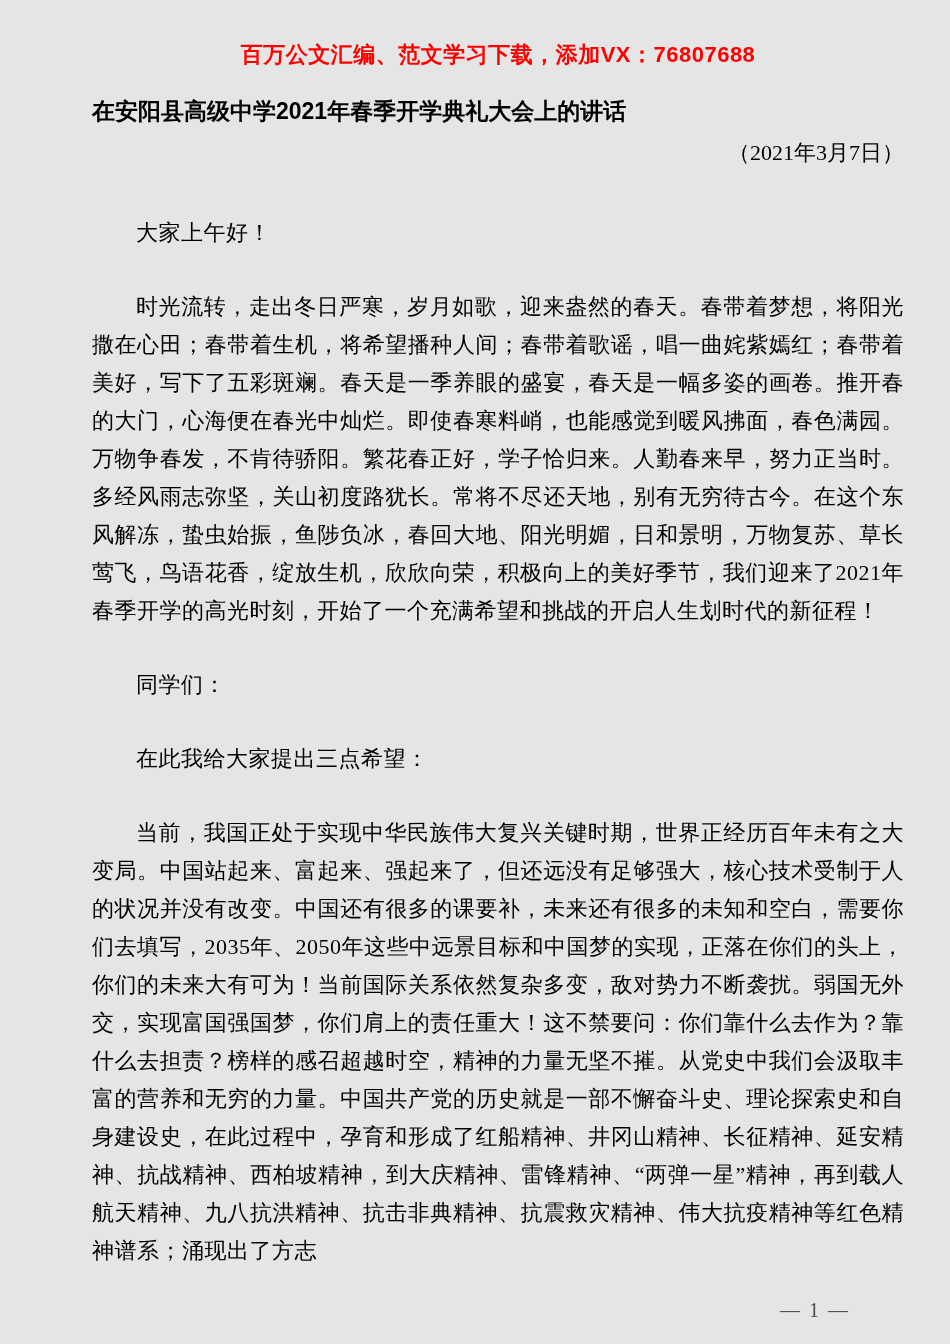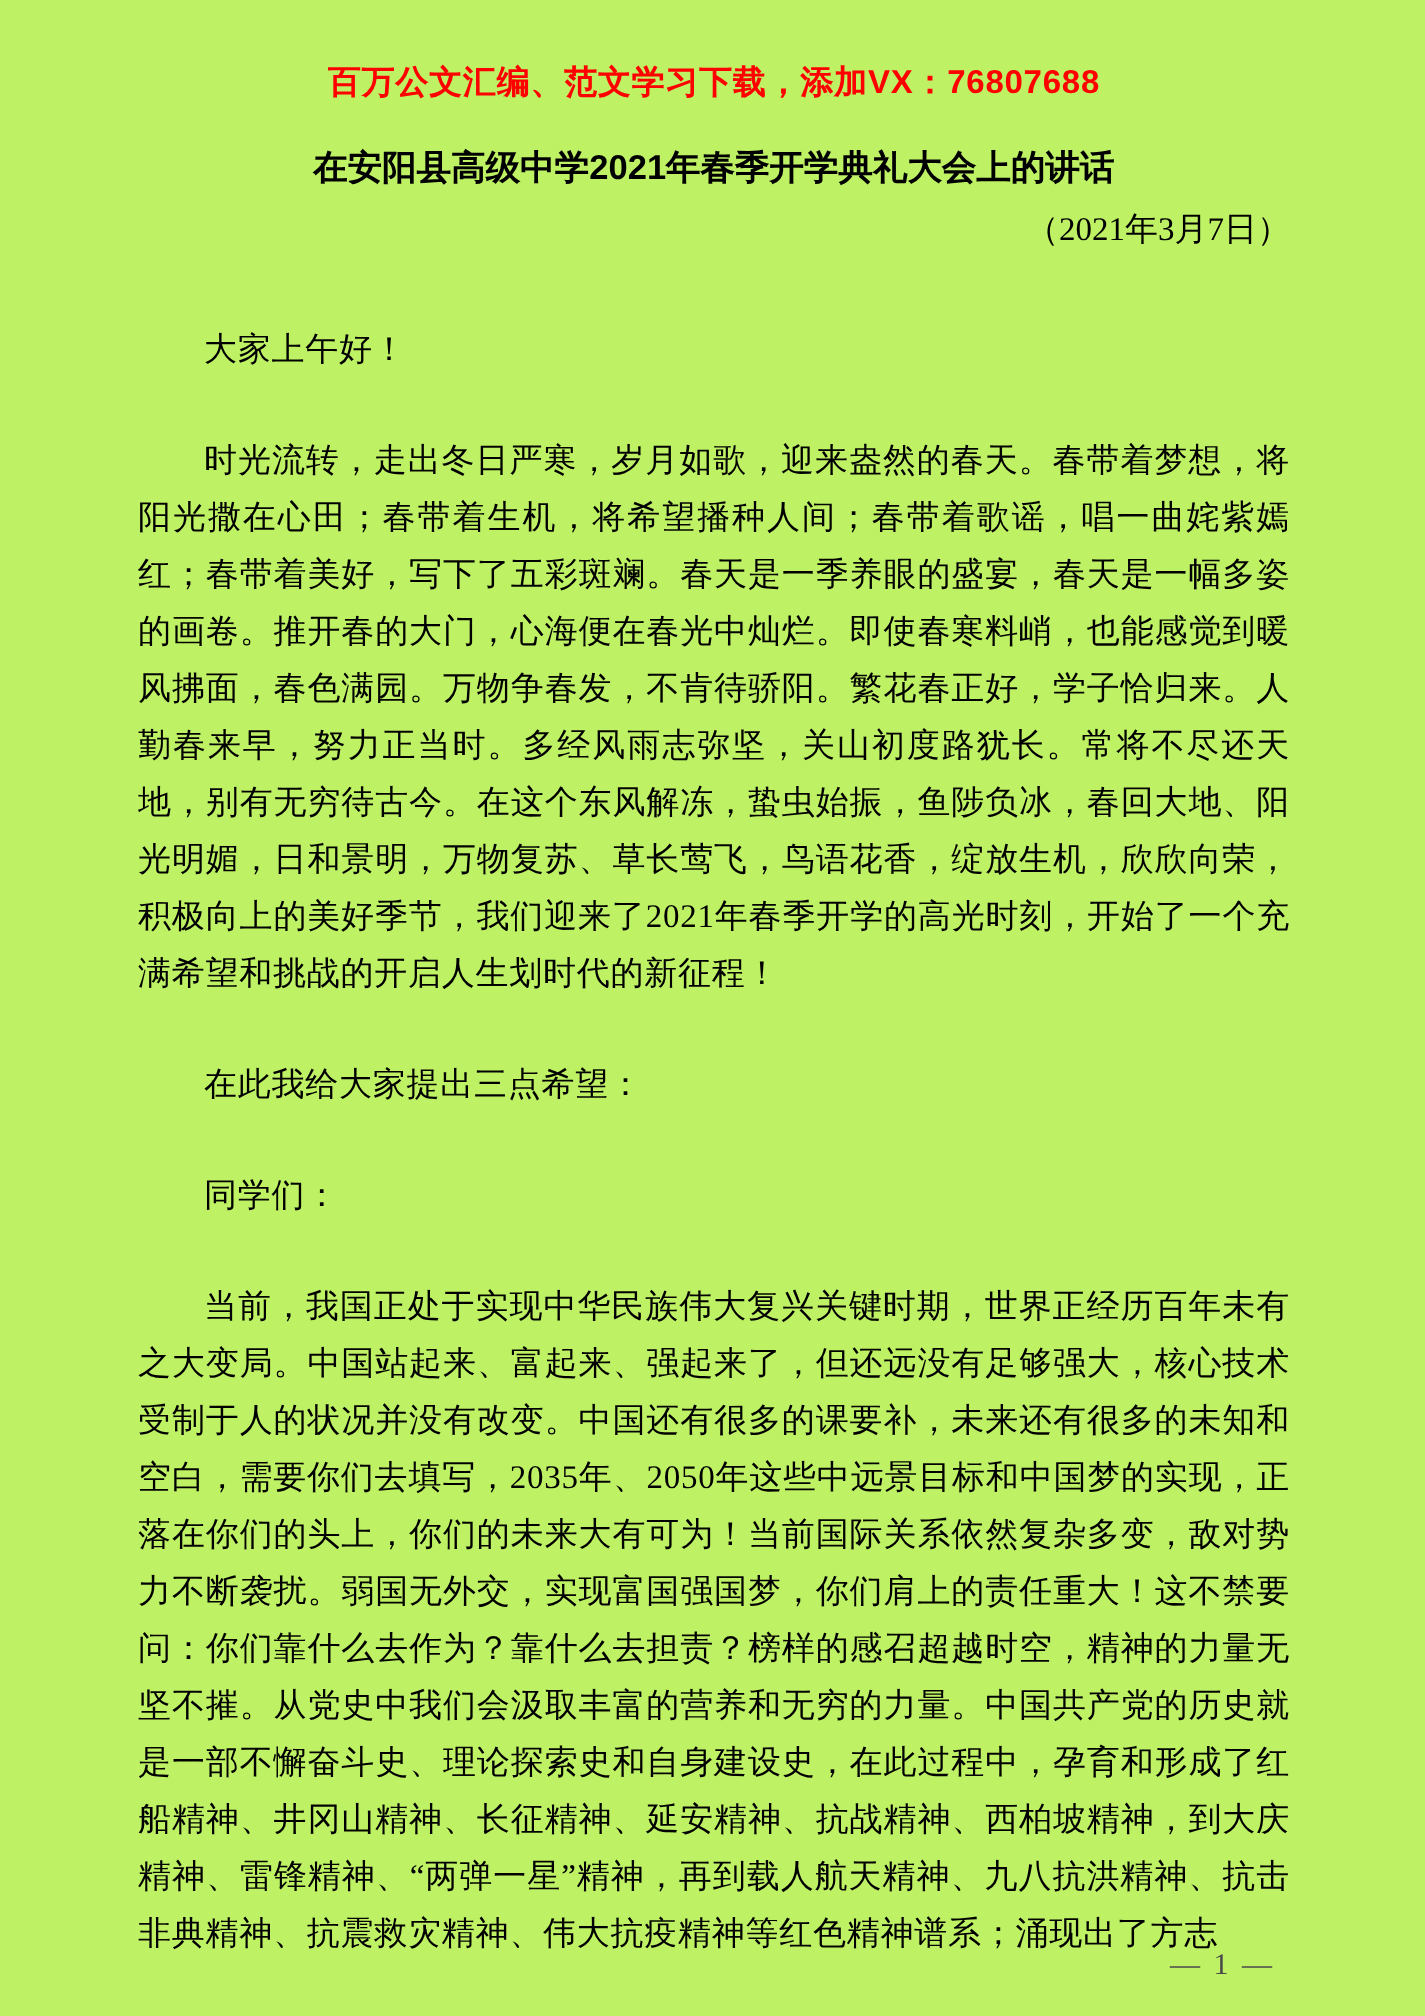--- a/index.html
+++ b/index.html
@@ -9,36 +9,35 @@
   }
   body {
     width: 950px;
     font-family: "Liberation Serif", "DejaVu Serif", serif;
     color: #000000;
   }
   .page {
     position: relative;
     width: 950px;
     height: 1344px;
-    background: #bef264;
+    background: #e5e5e5;
     box-sizing: border-box;
-    padding: 40px 90px 0 92px;
+    padding: 40px 46px 0 92px;
     overflow: hidden;
   }
   .promo {
     color: #fe0000;
     text-align: center;
     font-size: 22px;
     font-weight: bold;
     letter-spacing: 0.5px;
     margin: 0 0 26px 0;
     font-family: "Liberation Sans", "DejaVu Sans", sans-serif;
   }
   .doc-title {
-    text-align: center;
     font-weight: bold;
     font-size: 23px;
     line-height: 30px;
     margin: 0 0 12px 0;
     font-family: "Liberation Sans", "DejaVu Sans", sans-serif;
   }
   .doc-author {
     text-align: center;
     font-size: 22px;
     line-height: 30px;
@@ -84,19 +83,19 @@
   <div class="promo">百万公文汇编、范文学习下载，添加VX：76807688</div>
 
   <div class="doc-title">在安阳县高级中学2021年春季开学典礼大会上的讲话</div>
 
 
   <div class="doc-date">（2021年3月7日）</div>
 
   <div class="doc-body">
       <p class="indent">大家上午好！</p>
       <p class="indent">时光流转，走出冬日严寒，岁月如歌，迎来盎然的春天。春带着梦想，将阳光撒在心田；春带着生机，将希望播种人间；春带着歌谣，唱一曲姹紫嫣红；春带着美好，写下了五彩斑斓。春天是一季养眼的盛宴，春天是一幅多姿的画卷。推开春的大门，心海便在春光中灿烂。即使春寒料峭，也能感觉到暖风拂面，春色满园。万物争春发，不肯待骄阳。繁花春正好，学子恰归来。人勤春来早，努力正当时。多经风雨志弥坚，关山初度路犹长。常将不尽还天地，别有无穷待古今。在这个东风解冻，蛰虫始振，鱼陟负冰，春回大地、阳光明媚，日和景明，万物复苏、草长莺飞，鸟语花香，绽放生机，欣欣向荣，积极向上的美好季节，我们迎来了2021年春季开学的高光时刻，开始了一个充满希望和挑战的开启人生划时代的新征程！</p>
+      <p class="indent">同学们：</p>
       <p class="indent">在此我给大家提出三点希望：</p>
-      <p class="indent">同学们：</p>
       <p class="indent">当前，我国正处于实现中华民族伟大复兴关键时期，世界正经历百年未有之大变局。中国站起来、富起来、强起来了，但还远没有足够强大，核心技术受制于人的状况并没有改变。中国还有很多的课要补，未来还有很多的未知和空白，需要你们去填写，2035年、2050年这些中远景目标和中国梦的实现，正落在你们的头上，你们的未来大有可为！当前国际关系依然复杂多变，敌对势力不断袭扰。弱国无外交，实现富国强国梦，你们肩上的责任重大！这不禁要问：你们靠什么去作为？靠什么去担责？榜样的感召超越时空，精神的力量无坚不摧。从党史中我们会汲取丰富的营养和无穷的力量。中国共产党的历史就是一部不懈奋斗史、理论探索史和自身建设史，在此过程中，孕育和形成了红船精神、井冈山精神、长征精神、延安精神、抗战精神、西柏坡精神，到大庆精神、雷锋精神、“两弹一星”精神，再到载人航天精神、九八抗洪精神、抗击非典精神、抗震救灾精神、伟大抗疫精神等红色精神谱系；涌现出了方志</p>
     </div>
 
   <div class="page-number">— 1 —</div>
 </div>
 
 </body></html>

